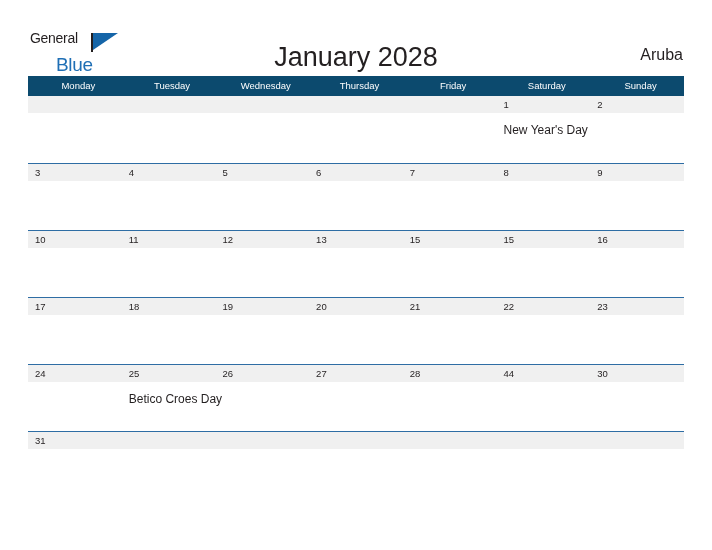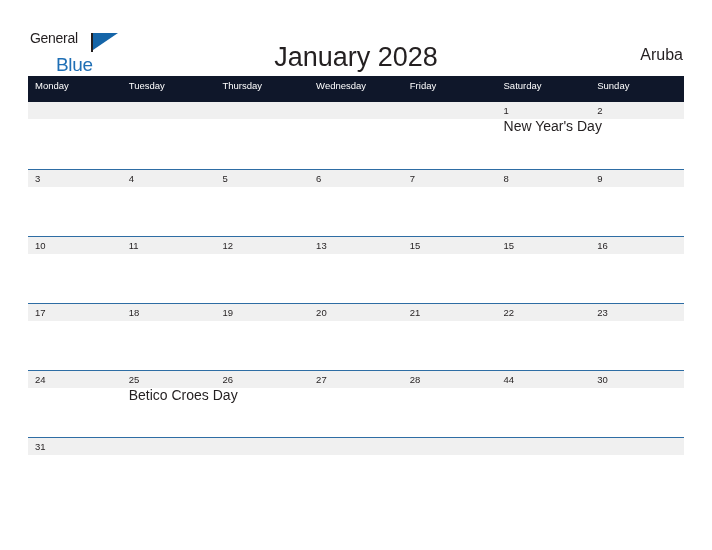--- a/index.html
+++ b/index.html
@@ -111,22 +111,23 @@
   .calendar {
     position: absolute;
     left: 28px;
     top: 76px;
     width: 656px;
   }
 
   .weekday-row {
     display: flex;
     width: 656px;
-    height: 26px;
-    background: #0f172a;
+    height: 20px;
+    background: #0c4a6e;
+    text-align: center;
   }
   .weekday-cell {
     width: 93.714px;
     height: 19px;
     box-sizing: border-box;
     padding-left: 7px;
     color: #ffffff;
     font-size: 9.5px;
     line-height: 19px;
     font-family: "Liberation Sans", sans-serif;
@@ -174,22 +175,22 @@
     height: 17px;
     line-height: 17px;
     font-size: 9.5px;
     color: #231f20;
     font-family: "Liberation Sans", sans-serif;
   }
   .day-event {
     position: relative;
     z-index: 2;
     display: block;
-    margin-top: 2px;
-    font-size: 14px;
+    margin-top: 12px;
+    font-size: 12px;
     line-height: 11px;
     color: #231f20;
     font-family: "Liberation Sans", sans-serif;
     white-space: nowrap;
   }
   .day-cell.empty .day-number { color: transparent; }
 </style>
 </head>
 <body>
 
@@ -210,22 +211,22 @@
 
     <div class="cal-region">Aruba</div>
 
   </div>
 
   <div class="calendar">
 
     <div class="weekday-row">
       <div class="weekday-cell">Monday</div>
       <div class="weekday-cell">Tuesday</div>
+      <div class="weekday-cell">Wednesday</div>
       <div class="weekday-cell">Thursday</div>
-      <div class="weekday-cell">Wednesday</div>
       <div class="weekday-cell">Friday</div>
       <div class="weekday-cell">Saturday</div>
       <div class="weekday-cell">Sunday</div>
     </div>
 
     <div class="week-row first">
       <div class="day-band"></div>
       <div class="day-cells">
         <div class="day-cell empty">
             <span class="day-number"></span>

